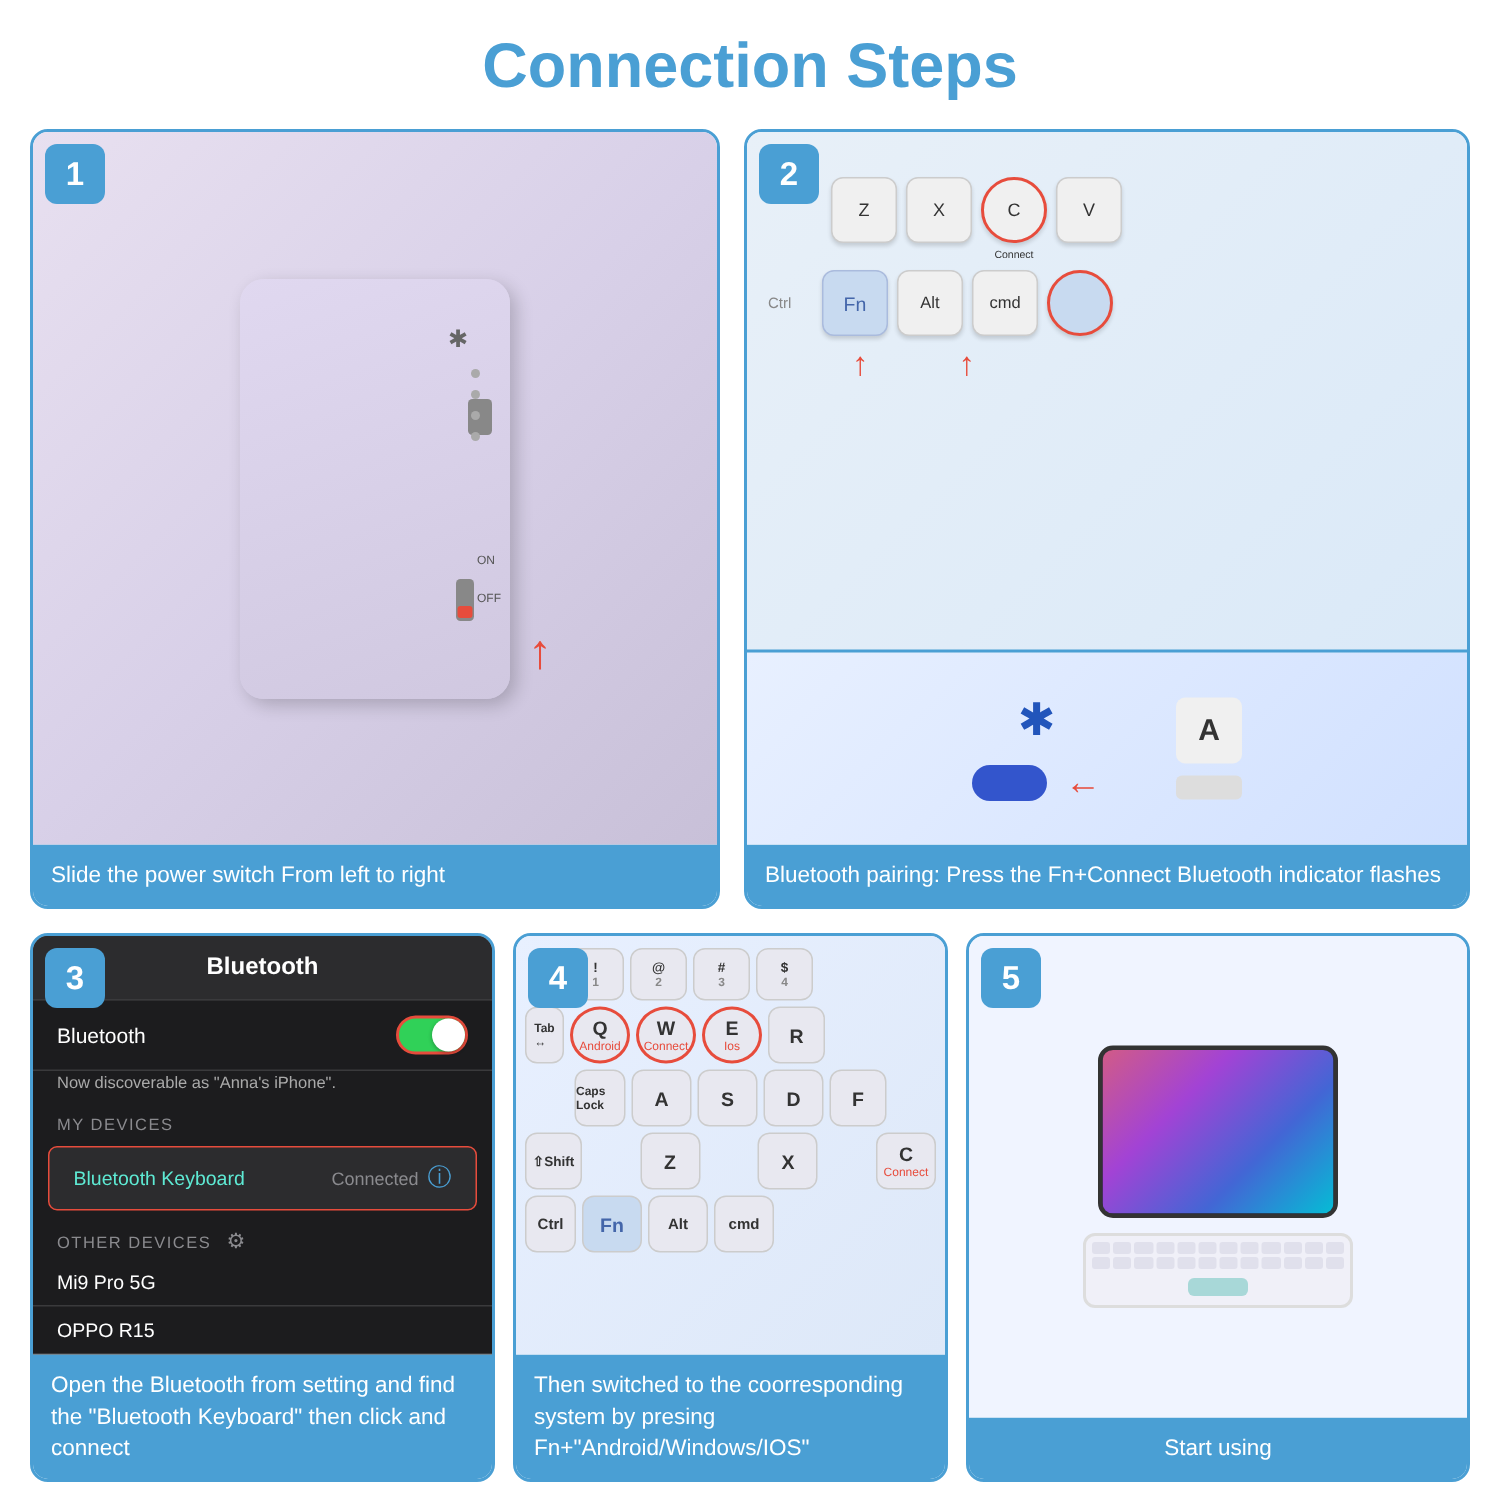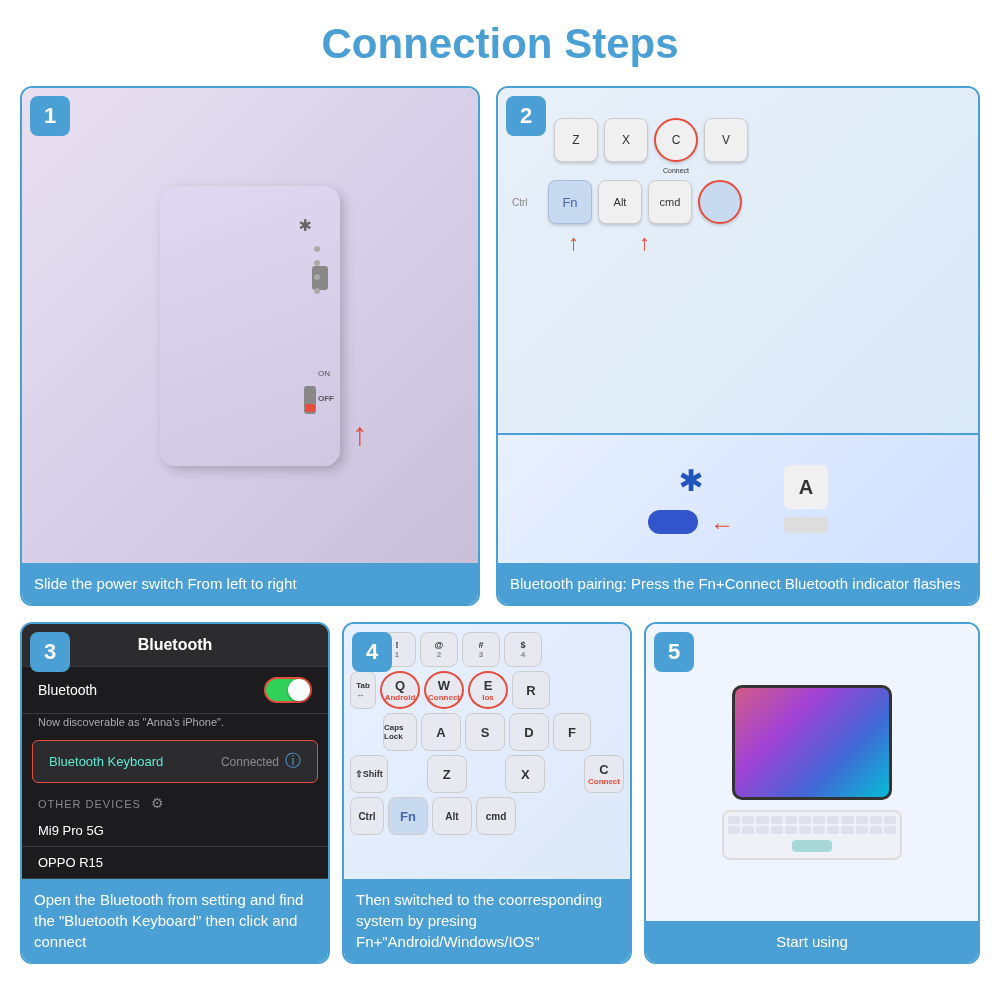--- a/index.html
+++ b/index.html
@@ -285,21 +285,21 @@
       height: 42px;
       display: flex;
       flex-direction: column;
       align-items: center;
       justify-content: center;
       font-size: 13px;
       color: #333;
       font-weight: 600;
       position: relative;
     }
-    .kbd-key-sub { font-size: 8px; color: #e74c3c; font-weight: bold; }
+    .kbd-key-sub { font-size: 8px; color: #e74c3c; font-weight: normal; }
     .kbd-key-fn2 { background: #c8daf0; color: #4466aa; }
     .kbd-red-circle { border: 2px solid #e74c3c; border-radius: 50%; }
 
     .step5-img {
       height: 280px;
       background: #f0f4ff;
       display: flex;
       align-items: center;
       justify-content: center;
     }
@@ -370,21 +370,21 @@
             <div class="usb-port"></div>
             <div class="side-dots">
               <div class="side-dot"></div>
               <div class="side-dot"></div>
               <div class="side-dot"></div>
               <div class="side-dot"></div>
             </div>
 
             <div style="position:absolute; bottom:60px; right:6px; font-size:8px; color:#555; line-height:1.6;">
               <div>ON</div>
-              <div style="margin-top:12px;font-weight:bold;">OFF</div>
+              <div style="margin-top:12px;">OFF</div>
             </div>
 
             <div style="position:absolute; bottom:52px; right:24px; display:flex; flex-direction:column; align-items:center;">
               <div style="width:12px; height:28px; background:#888; border-radius:3px; position:relative;">
                 <div style="width:10px; height:8px; background:#e74c3c; border-radius:2px; position:absolute; bottom:2px; left:1px;"></div>
               </div>
             </div>
           </div>
 
           <div style="position:absolute; bottom:110px; right:110px; font-size:32px; color:#e74c3c; font-weight:bold;">↑</div>
@@ -453,20 +453,21 @@
       <div class="step3-img step-image-area">
         <div class="phone-screen">
           <div class="phone-header">Bluetooth</div>
           <div class="phone-row">
             <span class="phone-row-label">Bluetooth</span>
             <div class="toggle-switch">
               <div class="toggle-thumb"></div>
             </div>
           </div>
           <div class="phone-sub">Now discoverable as "Anna's iPhone".</div>
+          <div class="phone-section-header">MY DEVICES</div>
           <div class="bt-device-row">
             <span class="bt-device-name">Bluetooth Keyboard</span>
             <span style="display:flex; align-items:center; gap:6px;">
               <span class="bt-connected">Connected</span>
               <span class="info-icon">ⓘ</span>
             </span>
           </div>
           <div class="phone-section-header">
             <span>OTHER DEVICES</span>
             <span class="spinning-icon">⚙</span>

